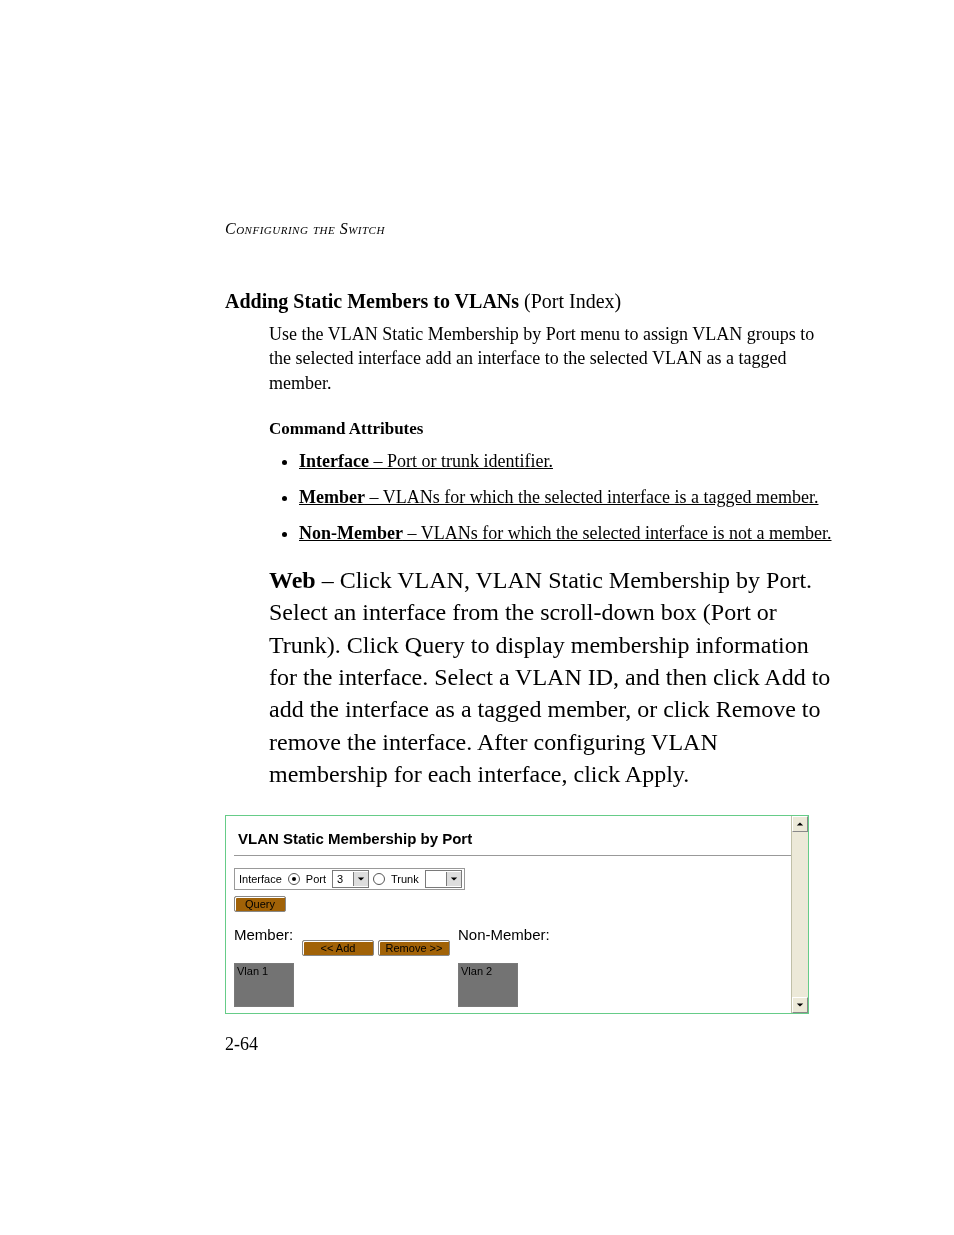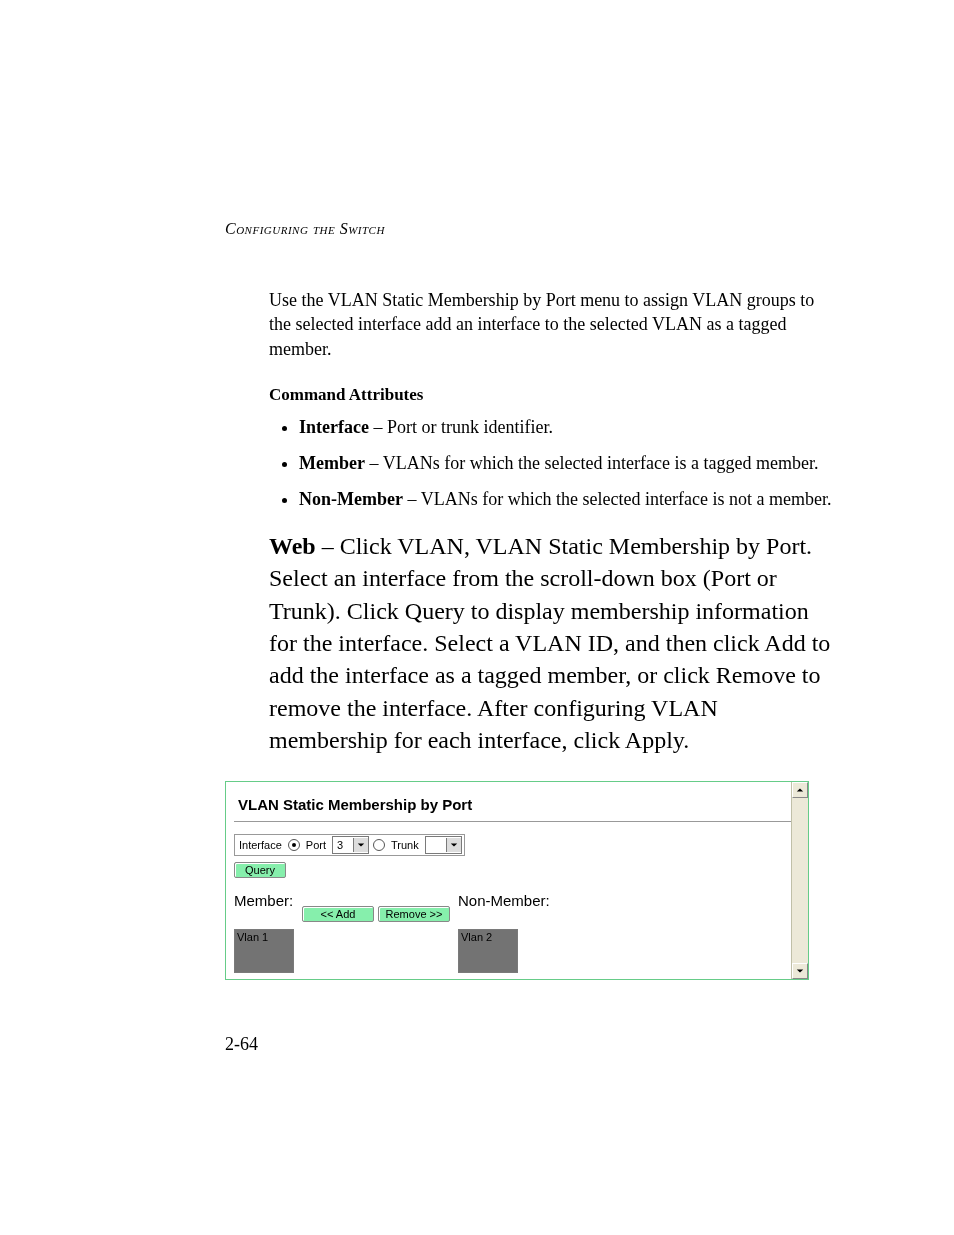--- a/index.html
+++ b/index.html
@@ -44,20 +44,21 @@
     margin: 0 0 10px 44px;
   }
   ul.bullets {
     margin: 0 0 18px 44px;
     padding-left: 30px;
     font-size: 18px;
     line-height: 1.35;
   }
   ul.bullets li {
     margin-bottom: 12px;
+    text-decoration: underline;
   }
   .web-para {
     font-size: 24px;
     line-height: 1.35;
     margin: 0 0 24px 44px;
   }
   .web-para .lead {
     font-weight: bold;
   }
 
@@ -114,21 +115,21 @@
   .dd .val { padding: 0 4px; min-width: 12px; }
   .dd .arrow {
     width: 14px; height: 14px; background: #ddd;
     border-left: 1px solid #7a7a7a;
     display: flex; align-items: center; justify-content: center;
   }
   .dd .arrow svg { width: 8px; height: 8px; }
   .btn {
     font-family: Tahoma, Arial, sans-serif;
     font-size: 11px;
-    background: #86efac;
+    background: #a16207;
     border: 1px solid #888;
     border-radius: 2px;
     padding: 1px 10px;
     box-shadow: inset 1px 1px 0 #fff;
     cursor: default;
   }
   .query-row { margin: 4px 0 14px 0; }
   .lists {
     display: flex;
     align-items: flex-start;
@@ -182,20 +183,23 @@
     bottom: 180px;
     font-size: 18px;
   }
 </style>
 </head>
 <body>
 
 <div class="page">
   <div class="running-head">Configuring the Switch</div>
 
+  <h1>
+    <span>Adding Static Members to VLANs</span><span class="subtitle"> (Port Index)</span>
+  </h1>
 
   <p class="intro">Use the VLAN Static Membership by Port menu to assign VLAN groups to the selected interface add an interface to the selected VLAN as a tagged member.</p>
 
   <h2>Command Attributes</h2>
 
   <ul class="bullets">
     <li><strong>Interface</strong><span> – Port or trunk identifier.</span></li>
     <li><strong>Member</strong><span> – VLANs for which the selected interface is a tagged member.</span></li>
     <li><strong>Non-Member</strong><span> – VLANs for which the selected interface is not a member.</span></li>
   </ul>

